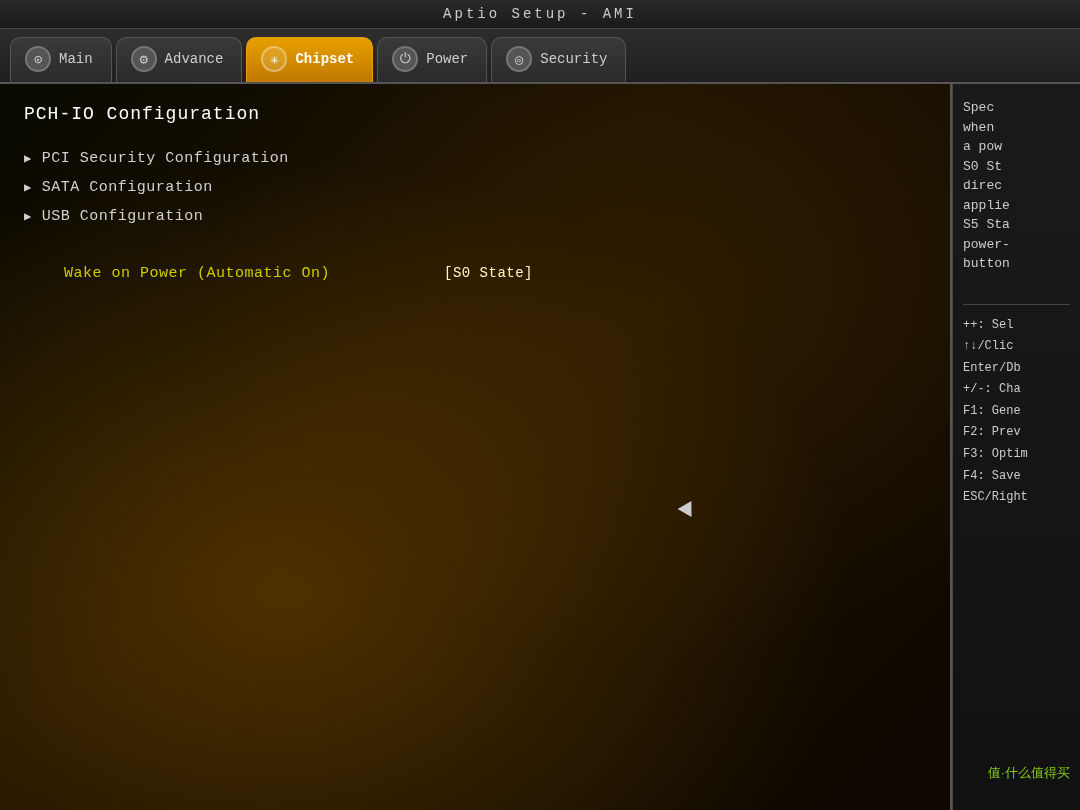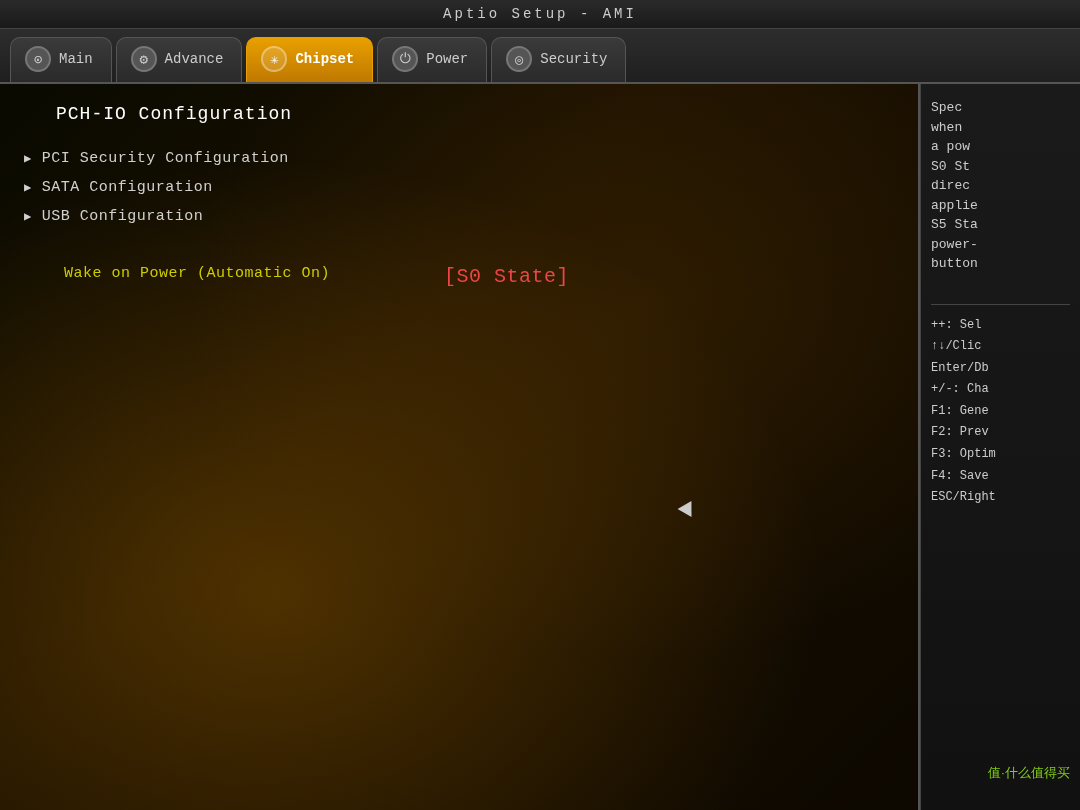--- a/index.html
+++ b/index.html
@@ -120,21 +120,20 @@
       z-index: 1;
       padding: 20px 24px;
     }
 
     .section-title {
       color: #fff;
       font-size: 18px;
       font-family: 'Courier New', Courier, monospace;
       margin-bottom: 20px;
       letter-spacing: 1px;
-      margin-left: 32px;
     }
 
     .menu-item {
       display: flex;
       align-items: center;
       gap: 10px;
       padding: 6px 0;
       color: #d0d0d0;
       font-size: 15px;
       font-family: 'Courier New', Courier, monospace;
@@ -157,29 +156,29 @@
 
     .wake-label {
       color: #cccc00;
       font-size: 15px;
       font-family: 'Courier New', Courier, monospace;
       letter-spacing: 0.5px;
       min-width: 380px;
     }
 
     .wake-value {
-      color: #ef4444;
-      font-size: 20px;
+      color: #fef9c3;
+      font-size: 14px;
       font-family: 'Courier New', Courier, monospace;
       letter-spacing: 0.5px;
     }
 
     
     .help-panel {
-      width: 160px;
+      width: 128px;
       background: linear-gradient(to bottom, #1a1a1a, #111);
       border-left: 1px solid #444;
       padding: 14px 10px;
       display: flex;
       flex-direction: column;
       gap: 0;
     }
 
     .help-text {
       color: #ccc;

